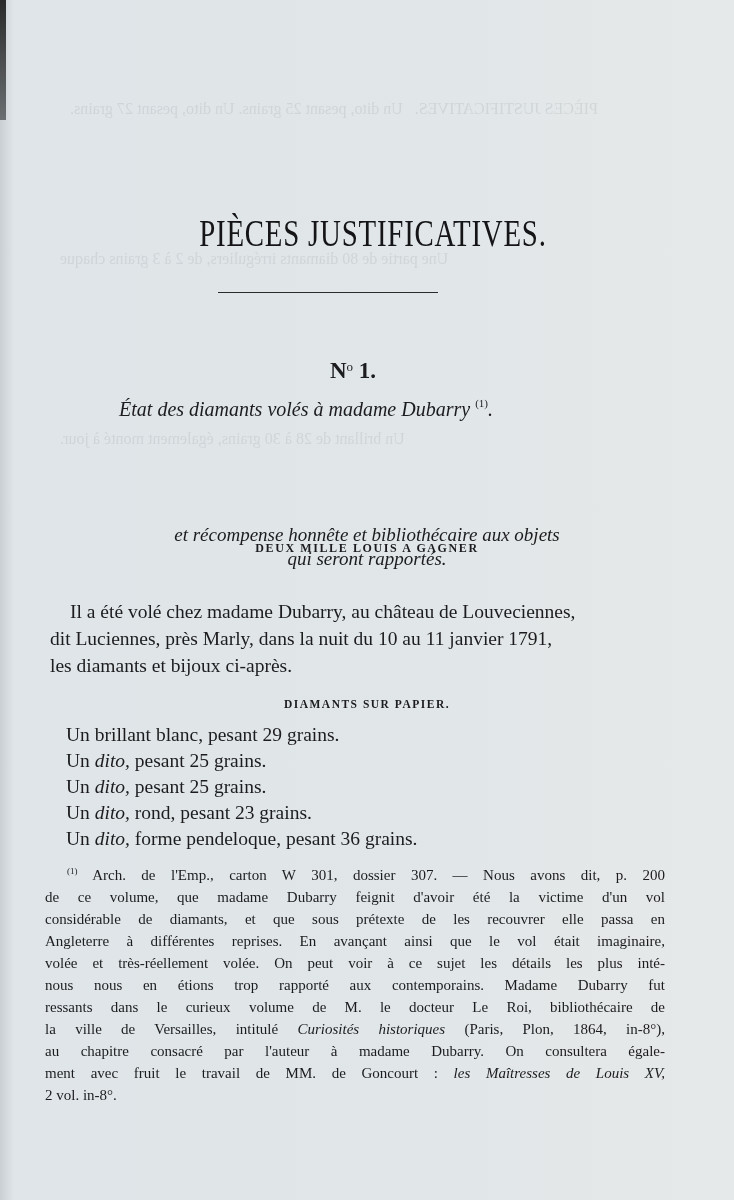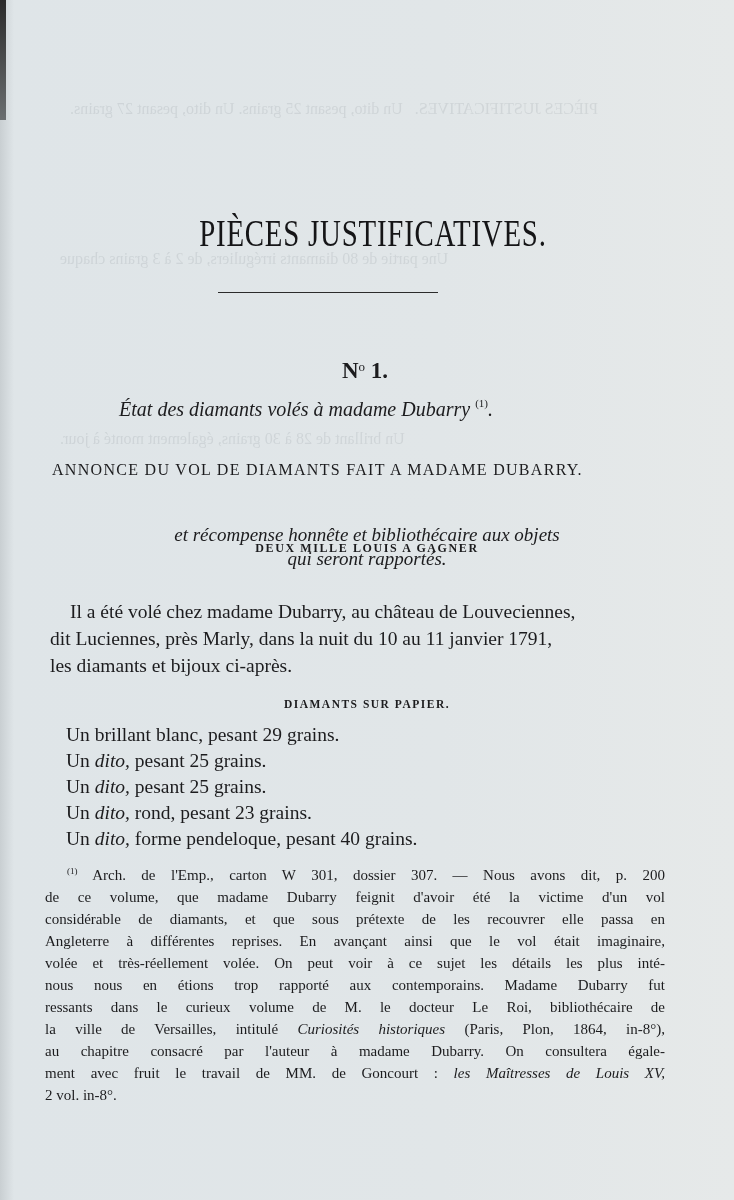--- a/index.html
+++ b/index.html
@@ -21,21 +21,21 @@
   .abs { position: absolute; white-space: nowrap; }
   .title {
     left: 0; width: 734px; top: 212px; text-align: center;
     font-size: 37px; letter-spacing: 1px; transform: scaleX(0.78); transform-origin: 394px 0;
     font-family: "Liberation Serif", serif; color: #151517;
   }
   .rule {
     position: absolute; left: 218px; top: 292px; width: 220px; height: 1px;
     background: #2b2b2b;
   }
-  .numhead { left: 0; width: 706px; top: 358px; text-align: center; font-size: 23px; font-weight: bold; padding-left: 12px; }
+  .numhead { left: 0; width: 706px; top: 358px; text-align: center; font-size: 23px; font-weight: bold; }
   .numhead sup { font-size: 13px; font-weight: normal; vertical-align: 7px; }
   .subtitle { left: 0; width: 612px; top: 397px; text-align: center; font-size: 20px; font-style: italic; }
   .subtitle sup { font-size: 11px; font-style: normal; vertical-align: 9px; }
   .annonce { left: 52px; top: 461px; font-size: 16px; letter-spacing: 1.3px; }
   .deux { left: 0; width: 734px; top: 499px; text-align: center; font-size: 12px; letter-spacing: 1.6px; font-weight: bold; margin-top: 42px; }
   .recomp { left: 0; width: 734px; top: 523px; text-align: center; font-size: 19px; font-style: italic; line-height: 24px; white-space: normal; }
   .para { left: 50px; top: 598px; font-size: 19.5px; line-height: 27px; width: 600px; white-space: normal; }
   .para .line { display: block; white-space: nowrap; }
   .para .line.first { padding-left: 20px; }
   .diamants { left: 0; width: 734px; top: 698px; text-align: center; font-size: 11.5px; letter-spacing: 1.5px; font-weight: bold; }
@@ -62,41 +62,40 @@
   <div class="ghost" style="left:60px;top:250px;">Une partie de 80 diamants irréguliers, de 2 à 3 grains chaque</div>
   <div class="ghost" style="left:60px;top:430px;">Un brillant de 28 à 30 grains, également monté à jour.</div>
 
   <div class="abs title">PIÈCES JUSTIFICATIVES.</div>
   <div class="rule"></div>
 
   <div class="abs numhead"><span>N</span><sup>o</sup> <span>1.</span></div>
 
   <div class="abs subtitle"><span>État des diamants volés à madame Dubarry</span> <sup>(1)</sup><span>.</span></div>
 
-  <div class="abs annonce">ANNONCE DU VOL DE DIAMANTS FAIT A MADAME DUBARRY.</div>
   <div class="abs deux">DEUX MILLE LOUIS A GAGNER</div>
   <div class="abs recomp">
     <div>et récompense honnête et bibliothécaire aux objets</div>
     <div>qui seront rapportés.</div>
   </div>
 
   <div class="abs para">
     <span class="line first">Il a été volé chez madame Dubarry, au château de Louveciennes,</span>
     <span class="line">dit Luciennes, près Marly, dans la nuit du 10 au 11 janvier 1791,</span>
     <span class="line">les diamants et bijoux ci-après.</span>
   </div>
 
   <div class="abs diamants">DIAMANTS SUR PAPIER.</div>
 
   <div class="abs items">
     <span class="line"><span>Un </span><span>brillant blanc, pesant 29 grains.</span></span>
     <span class="line"><span>Un </span><i>dito,</i><span> pesant 25 grains.</span></span>
     <span class="line"><span>Un </span><i>dito,</i><span> pesant 25 grains.</span></span>
     <span class="line"><span>Un </span><i>dito,</i><span> rond, pesant 23 grains.</span></span>
-    <span class="line"><span>Un </span><i>dito,</i><span> forme pendeloque, pesant 40 grains.</span></span>
+    <span class="line"><span>Un </span><i>dito,</i><span> forme pendeloque, pesant 36 grains.</span></span>
   </div>
 
   <div class="abs foot">
     <span class="line first"><sup>(1)</sup> <span>Arch. de l'Emp., carton W 301, dossier 307. — Nous avons dit, p. 200</span></span>
     <span class="line">de ce volume, que madame Dubarry feignit d'avoir été la victime d'un vol</span>
     <span class="line">considérable de diamants, et que sous prétexte de les recouvrer elle passa en</span>
     <span class="line">Angleterre à différentes reprises. En avançant ainsi que le vol était imaginaire,</span>
     <span class="line">volée et très-réellement volée. On peut voir à ce sujet les détails les plus inté-</span>
     <span class="line">nous nous en étions trop rapporté aux contemporains. Madame Dubarry fut</span>
     <span class="line">ressants dans le curieux volume de M. le docteur Le Roi, bibliothécaire de</span>

